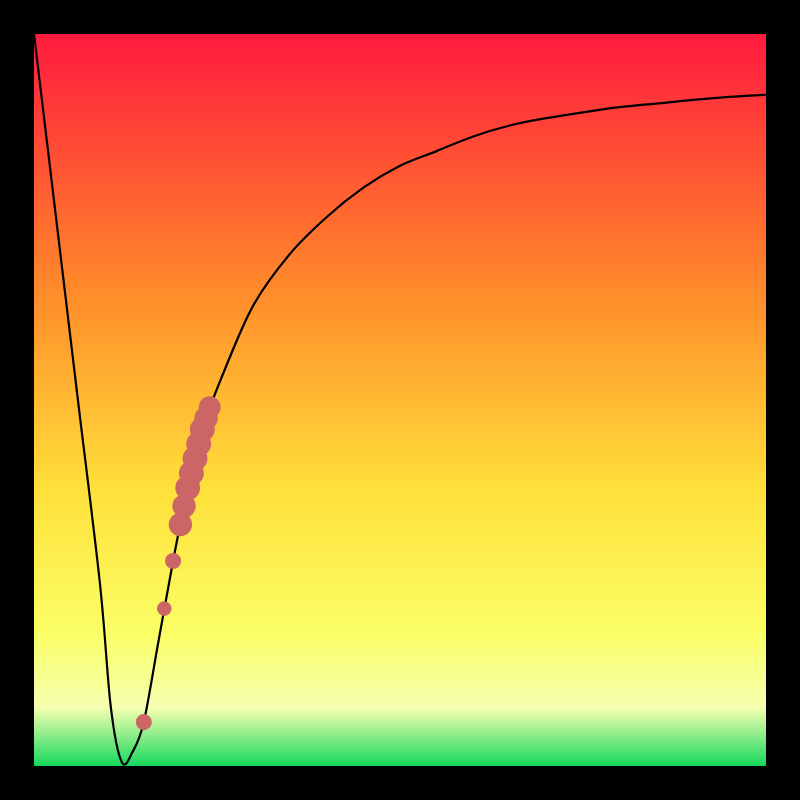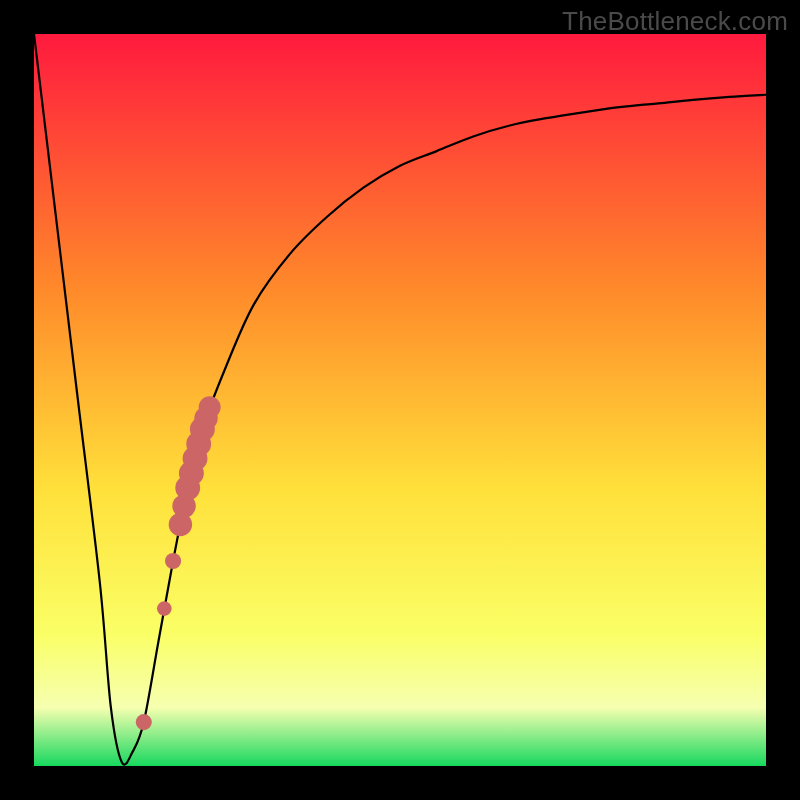--- a/index.html
+++ b/index.html
@@ -34,21 +34,20 @@
     font-weight: 500;
     letter-spacing: 0.2px;
     user-select: none;
   }
   svg { display: block; }
 </style>
 </head>
 <body>
 
 <div class="frame">
-  <div class="watermark">TheBottleneck.com</div>
   <div class="plot">
     <svg id="chart-svg" viewBox="0 0 732 732" width="732" height="732">
       <defs>
         <linearGradient id="bg-grad" x1="0" y1="0" x2="0" y2="1">
           <stop id="g0" offset="0%" stop-color="#ff1a3e"></stop>
           <stop id="g1" offset="35%" stop-color="#ff8a2a"></stop>
           <stop id="g2" offset="62%" stop-color="#ffe03a"></stop>
           <stop id="g3" offset="82%" stop-color="#faff66"></stop>
           <stop id="g4" offset="92%" stop-color="#f6ffb0"></stop>
           <stop id="g5" offset="100%" stop-color="#17d85e"></stop>

